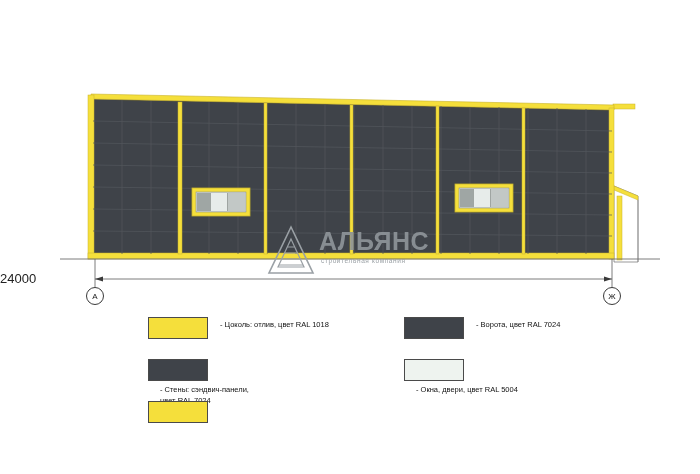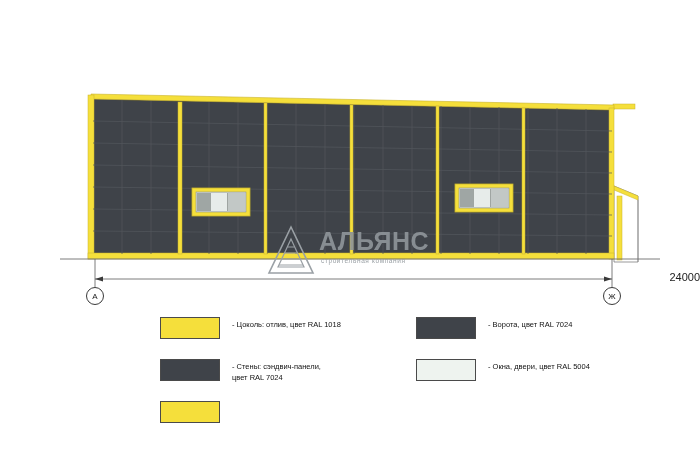--- a/index.html
+++ b/index.html
@@ -41,22 +41,22 @@
     width: 700px;
     height: 310px;
   }
 
   
   #dim-label {
     position: absolute;
     left: 0;
     top: 271px;
     width: 700px;
-    text-align: right;
-    font-size: 11px;
+    text-align: left;
+    font-size: 13px;
     color: #222;
   }
   .axis-bubble {
     position: absolute;
     width: 18px;
     height: 18px;
     border: 1px solid #3a3a3a;
     border-radius: 50%;
     font-size: 8px;
     color: #1a1a1a;
@@ -64,34 +64,34 @@
     line-height: 18px;
     background: #fff;
     box-sizing: border-box;
   }
   #bubble-a { left: 86px; top: 287px; }
   #bubble-zh { left: 603px; top: 287px; }
 
   
   #legend {
     position: absolute;
-    left: 160px;
+    left: 148px;
     top: 316px;
     width: 470px;
     height: 120px;
   }
   .legend-row {
     position: absolute;
     display: flex;
     align-items: flex-start;
   }
   .legend-col-left { left: 0; width: 230px; }
   .legend-col-right { left: 240px; width: 230px; padding-left: 16px; }
   .row-y0 { top: 0; }
-  .row-y1 { top: 42px; }
+  .row-y1 { top: 42px; flex-direction: column; }
   .row-y2 { top: 84px; }
   .swatch {
     width: 60px;
     height: 22px;
     border: 1px solid #4a4a4a;
     box-sizing: border-box;
     flex: 0 0 auto;
     margin-top: 1px;
   }
   .legend-text {

